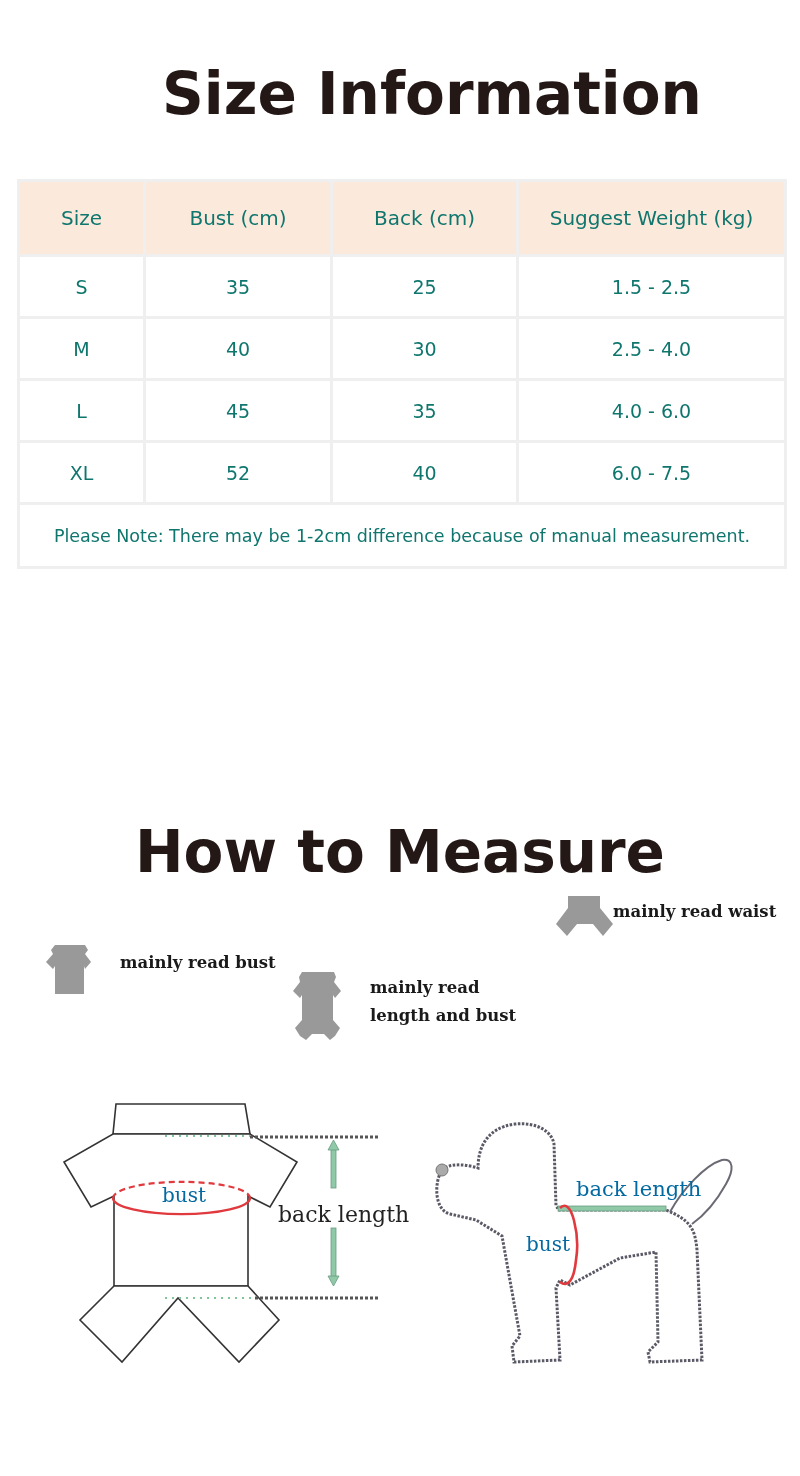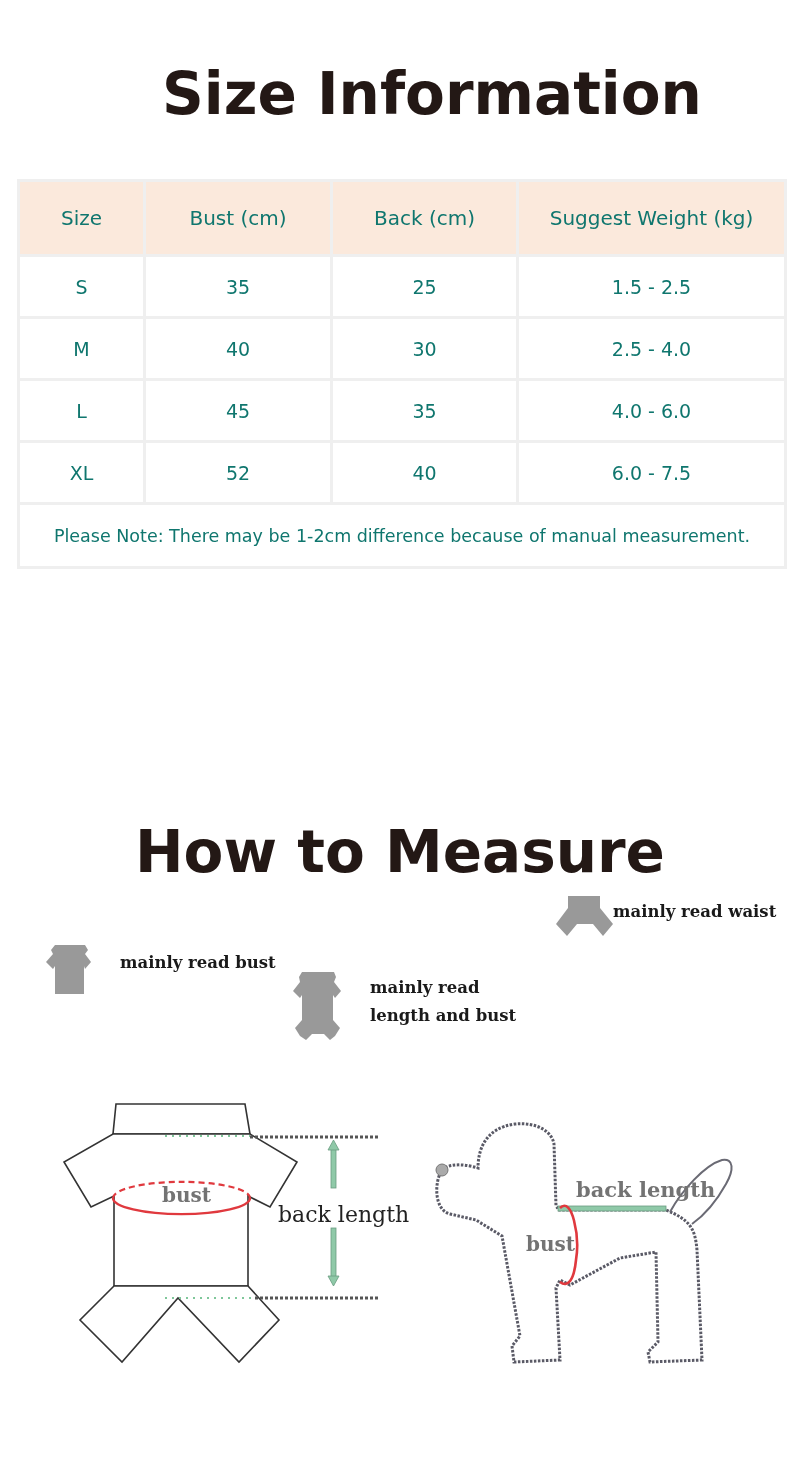--- a/index.html
+++ b/index.html
@@ -16,22 +16,22 @@
   .tbl td { border: 3px solid #efefef; text-align: center;
             font-family: "DejaVu Sans", sans-serif; font-size: 19px; color: #0f766e;
             height: 59px; padding: 0; }
   .tbl tr.head td { background: #fbe9dc; height: 72px; font-size: 20px; }
   .tbl td.note { height: 61px; font-size: 17.5px; }
 
   .legend-item { position: absolute; display: flex; align-items: center; }
   .legend-label { font-family: "DejaVu Serif", serif; font-weight: bold; font-size: 16.5px;
                   color: #1a1a1a; line-height: 28px; }
   .diagram { position: absolute; }
-  .diag-label { position: absolute; font-family: "DejaVu Serif", serif; font-weight: bold;
-                color: #737373; white-space: nowrap; }
+  .diag-label { position: absolute; font-family: "DejaVu Serif", serif; font-weight: normal;
+                color: #0369a1; white-space: nowrap; }
 </style>
 </head>
 <body>
 
 <div id="t1" class="title">Size Information</div>
 
 <table class="tbl">
   <colgroup>
     <col style="width:126px">
       <col style="width:187px">

